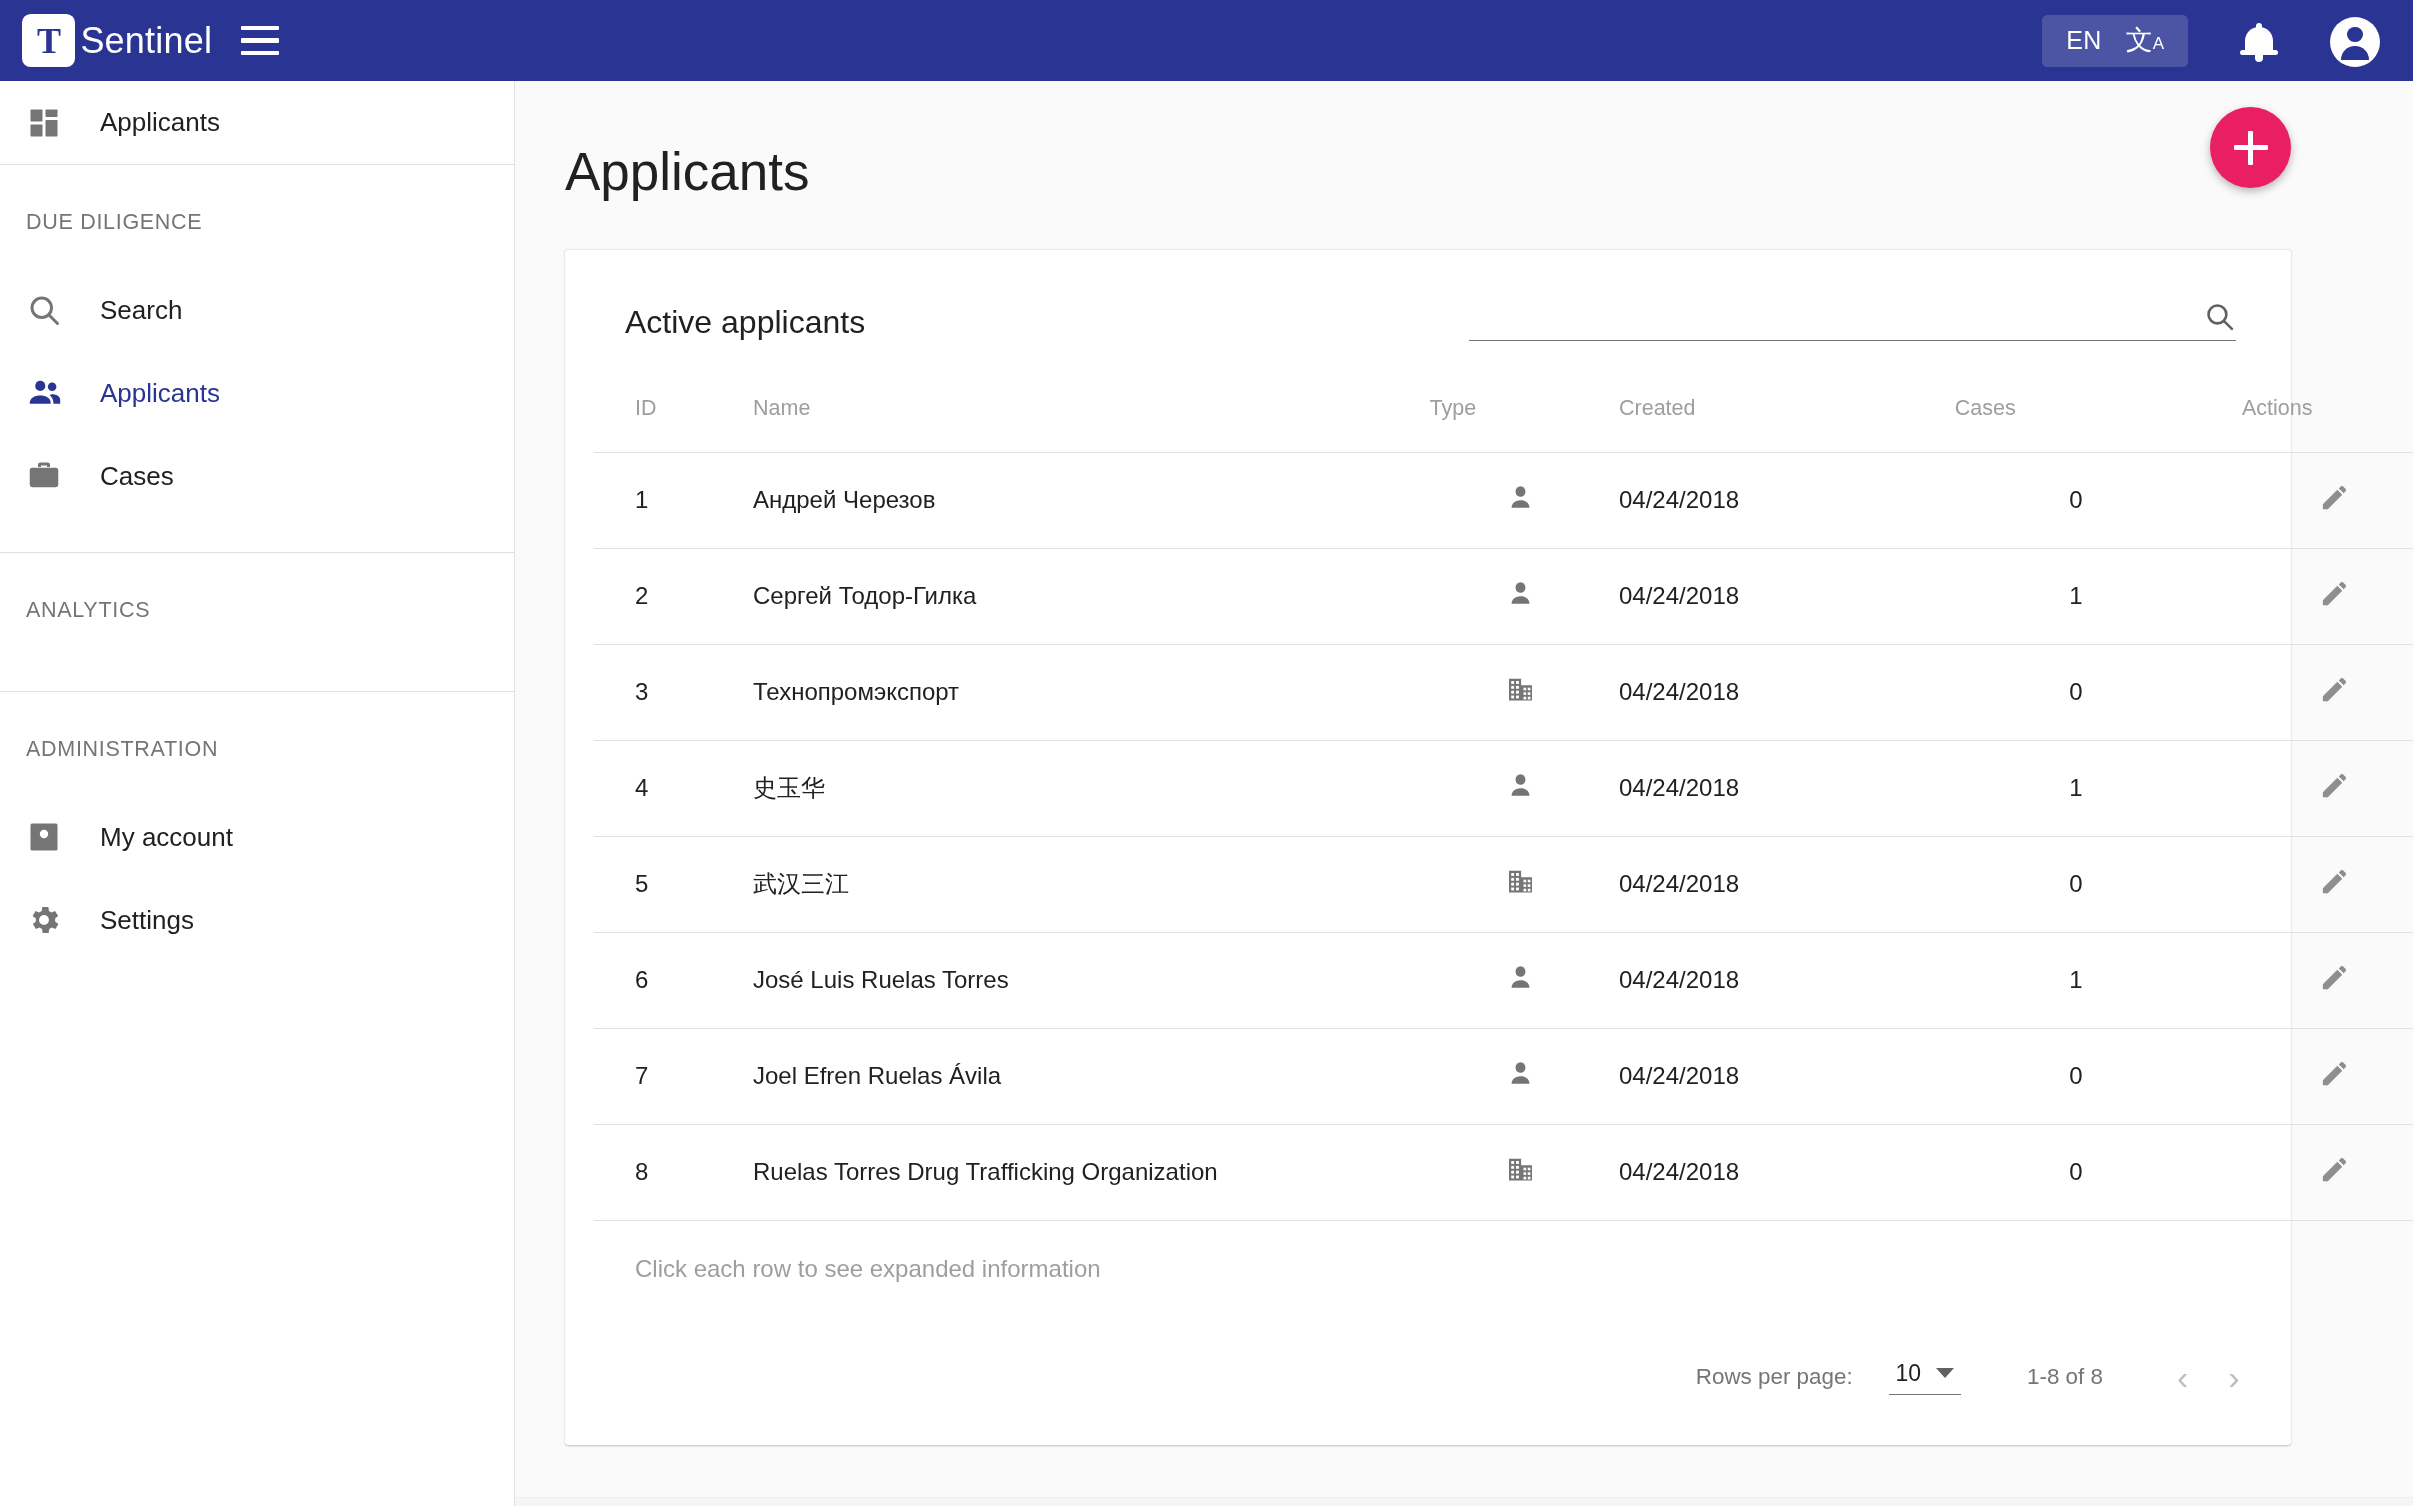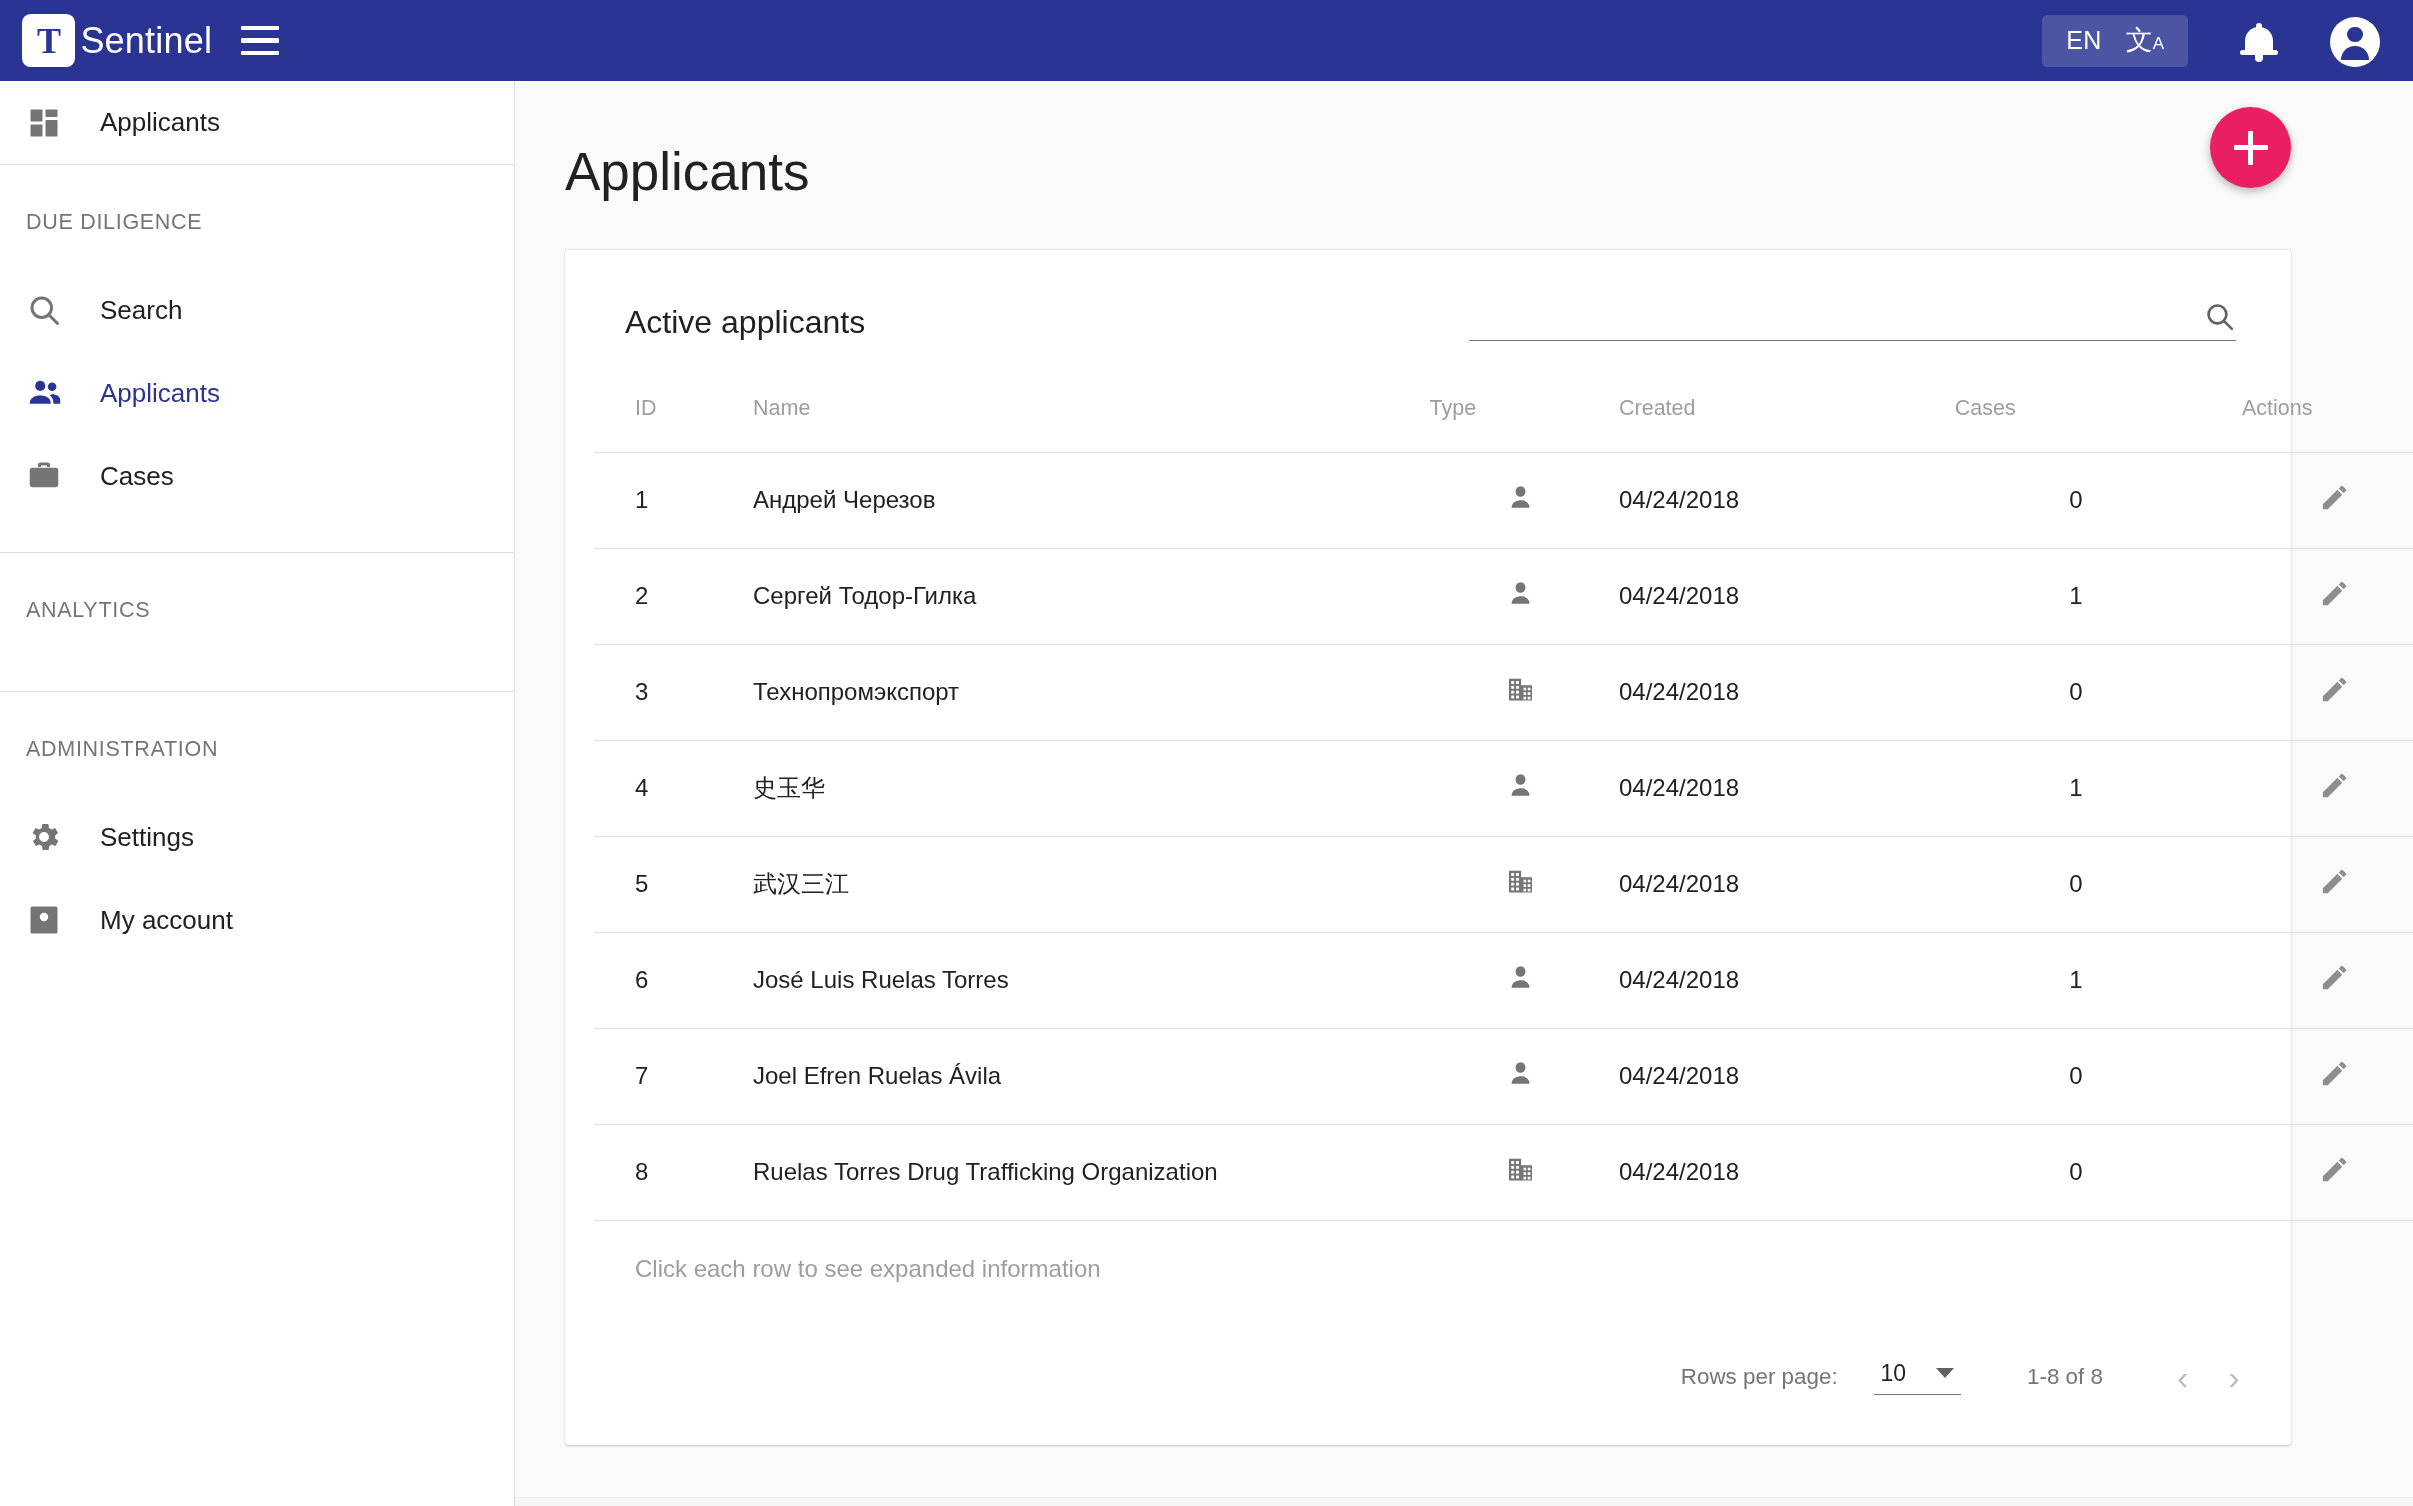--- a/index.html
+++ b/index.html
@@ -96,21 +96,21 @@
   th.c-cases { padding-left: 20.7px; }
   th.c-actions { padding-left: 24px; }
   .type-ico, .edit-ico { color: #757575; display: inline-flex; }
   .edit-ico { color: #8e8e8e; cursor: pointer; }
   tbody tr { cursor: pointer; }
 
   .hint-row td { color: #9e9e9e; font-size: 24px; padding: 34px 0 34px 41px; border-top: 0.9px solid #e0e0e0; }
 
   .pager { display: flex; align-items: center; justify-content: flex-end; gap: 0; padding: 43px 22.4px 50px 0; }
   .pager-label { font-size: 22.4px; color: #757575; }
-  .rpp { margin-left: 36px; display: flex; align-items: center; gap: 30px;
+  .rpp { margin-left: 36px; display: flex; align-items: center; gap: 15px;
          border-bottom: 1.7px solid #757575; padding: 0 6.9px 6.9px 6.9px; cursor: pointer; }
   .rpp-val { font-size: 23px; color: #212121; }
   .caret { width: 0; height: 0; border-left: 9.5px solid transparent; border-right: 9.5px solid transparent;
            border-top: 10.3px solid #616161; }
   .range { font-size: 22.4px; color: #757575; margin-left: 66px; }
   .chev { margin-left: 74px; color: #bdbdbd; cursor: pointer; font-size: 34px; line-height: 1; }
   .chev.next { margin-left: 40px; }
 
   .fab {
     position: absolute; right: 122px; top: 26px; width: 81px; height: 81px; border-radius: 50%;
@@ -219,33 +219,33 @@
       </div>
 
       <div class="nav-divider"></div>
 
       <div class="sec-block">
         <div class="nav-section">ADMINISTRATION</div>
 
         <div class="nav-item">
           <span class="ico">
             <svg class="i" width="36" height="36" viewBox="0 0 24 24" fill="currentColor">
+              <path d="M4 3h16a1 1 0 0 1 1 1v16a1 1 0 0 1-1 1H4a1 1 0 0 1-1-1V4a1 1 0 0 1 1-1zm8 4.2a2.8 2.8 0 1 0 0 5.6 2.8 2.8 0 0 0 0-5.6zM6.3 18.3c.4-2.2 2.9-3.3 5.7-3.3s5.3 1.1 5.7 3.3z" fill="currentColor"></path>
+            </svg>
+          </span>
+          <span class="lbl">My account</span>
+        </div>
+
+        <div class="nav-item">
+          <span class="ico">
+            <svg class="i" width="36" height="36" viewBox="0 0 24 24" fill="currentColor">
               <path d="M19.4 13a7.8 7.8 0 0 0 0-2l2-1.6-2-3.4-2.4 1a7.6 7.6 0 0 0-1.7-1l-.4-2.6h-4l-.4 2.6c-.6.2-1.2.6-1.7 1l-2.4-1-2 3.4L6.6 11a7.8 7.8 0 0 0 0 2l-2 1.6 2 3.4 2.4-1c.5.4 1.1.8 1.7 1l.4 2.6h4l.4-2.6c.6-.2 1.2-.6 1.7-1l2.4 1 2-3.4zM12 15.3A3.3 3.3 0 1 1 12 8.7a3.3 3.3 0 0 1 0 6.6z"></path>
             </svg>
           </span>
           <span class="lbl">Settings</span>
-        </div>
-
-        <div class="nav-item">
-          <span class="ico">
-            <svg class="i" width="36" height="36" viewBox="0 0 24 24" fill="currentColor">
-              <path d="M4 3h16a1 1 0 0 1 1 1v16a1 1 0 0 1-1 1H4a1 1 0 0 1-1-1V4a1 1 0 0 1 1-1zm8 4.2a2.8 2.8 0 1 0 0 5.6 2.8 2.8 0 0 0 0-5.6zM6.3 18.3c.4-2.2 2.9-3.3 5.7-3.3s5.3 1.1 5.7 3.3z" fill="currentColor"></path>
-            </svg>
-          </span>
-          <span class="lbl">My account</span>
         </div>
       </div>
     </nav>
 
     <main class="main">
       <h1 class="page-title">Applicants</h1>
 
       <div class="fab"></div>
 
       <section class="card">

